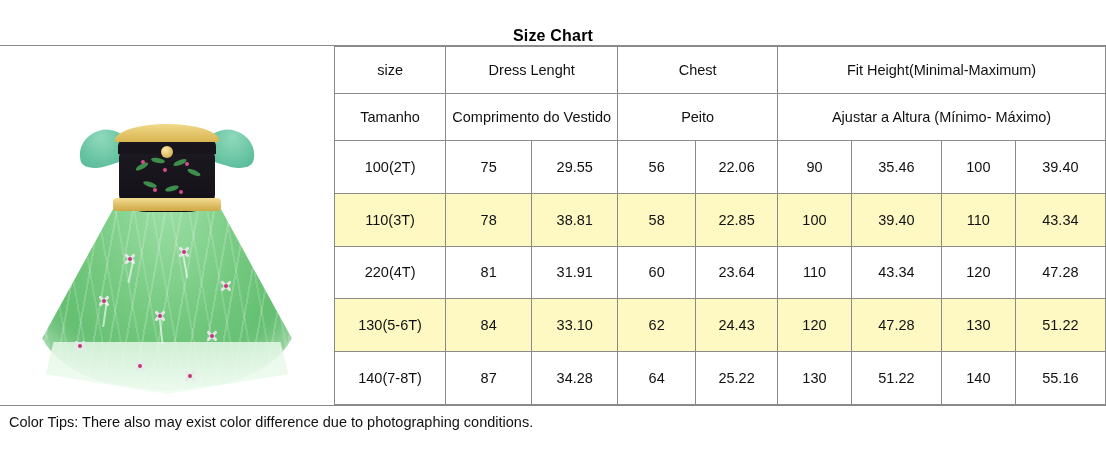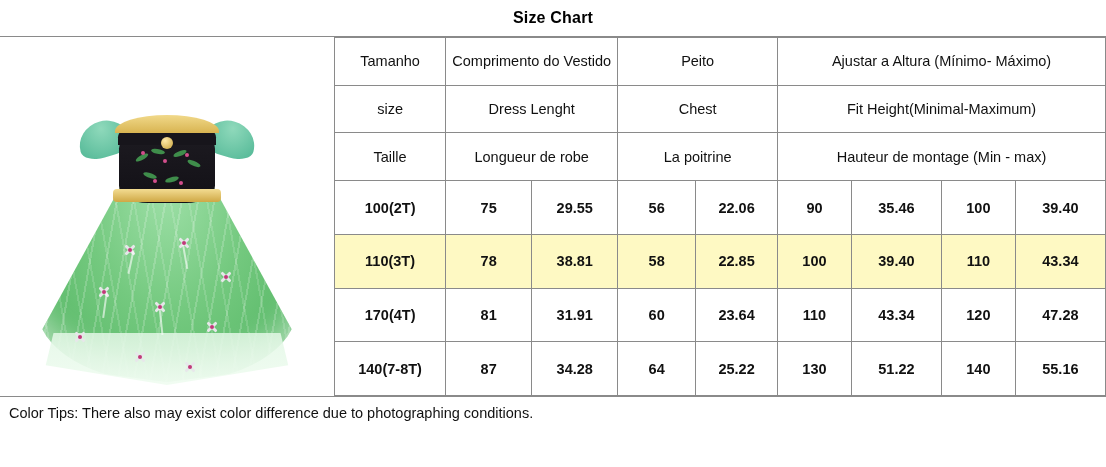--- a/index.html
+++ b/index.html
@@ -15,23 +15,23 @@
     color: #111111;
     overflow: hidden;
   }
   .page {
     position: relative;
     width: 1106px;
     height: 467px;
   }
   
   .title-bar {
-    height: 36px;
+    height: 45px;
     display: flex;
-    align-items: center;
+    align-items: flex-end;
     justify-content: center;
     font-size: 16px;
     font-weight: bold;
     color: #000;
     letter-spacing: 0.2px;
   }
   
   .content {
     display: flex;
     width: 1106px;
@@ -211,21 +211,21 @@
     border: 1px solid #8a8a8a;
     text-align: center;
     vertical-align: middle;
     font-size: 14.5px;
     color: #111;
     padding: 2px 3px;
     white-space: nowrap;
   }
   table.size-table tr.header-row td { height: 32px; }
   table.size-table tr.unit-row td { height: 30px; }
-  table.size-table tr.data-row td { height: 36px; font-weight: bold; }
+  table.size-table tr.data-row td { height: 36px; }
   tr.shaded td { background: #fef9c3; }
   td.size-label { font-size: 14.5px; }
   .tbl-border-left-none { border-left: none !important; }
   
   .tips {
     height: 68px;
     padding: 6px 8px 0 9px;
     font-size: 14.5px;
     line-height: 1.5;
     color: #111;
@@ -316,36 +316,30 @@
           <col style="width:10.5%">
           <col style="width:9.5%">
           <col style="width:10%">
           <col style="width:9%">
           <col style="width:11%">
           <col style="width:9%">
           <col style="width:11%">
         </colgroup>
         <tbody>
           <tr class="header-row">
+            <td class="tbl-border-left-none">size</td>
+            <td colspan="2">Dress Lenght</td>
+            <td colspan="2">Chest</td>
+            <td colspan="4">Fit Height(Minimal-Maximum)</td>
+          </tr>
+          <tr class="header-row">
             <td class="tbl-border-left-none">Tamanho</td>
             <td colspan="2">Comprimento do Vestido</td>
             <td colspan="2">Peito</td>
             <td colspan="4">Ajustar a Altura (Mínimo- Máximo)</td>
-          </tr>
-          <tr class="header-row">
-            <td class="tbl-border-left-none">size</td>
-            <td colspan="2">Dress Lenght</td>
-            <td colspan="2">Chest</td>
-            <td colspan="4">Fit Height(Minimal-Maximum)</td>
-          </tr>
-          <tr class="header-row">
-            <td class="tbl-border-left-none">Taille</td>
-            <td colspan="2">Longueur de robe</td>
-            <td colspan="2">La poitrine</td>
-            <td colspan="4">Hauteur de montage (Min - max)</td>
           </tr>
 
           <tr class="data-row">
             <td class="size-label tbl-border-left-none">100(2T)</td>
             <td>75</td>
             <td>29.55</td>
             <td>56</td>
             <td>22.06</td>
             <td>90</td>
             <td>35.46</td>
@@ -359,31 +353,42 @@
             <td>38.81</td>
             <td>58</td>
             <td>22.85</td>
             <td>100</td>
             <td>39.40</td>
             <td>110</td>
             <td>43.34</td>
           </tr>
 
           <tr class="data-row">
-            <td class="size-label tbl-border-left-none">170(4T)</td>
+            <td class="size-label tbl-border-left-none">220(4T)</td>
             <td>81</td>
             <td>31.91</td>
             <td>60</td>
             <td>23.64</td>
             <td>110</td>
             <td>43.34</td>
             <td>120</td>
             <td>47.28</td>
           </tr>
 
+          <tr class="data-row shaded">
+            <td class="size-label tbl-border-left-none">130(5-6T)</td>
+            <td>84</td>
+            <td>33.10</td>
+            <td>62</td>
+            <td>24.43</td>
+            <td>120</td>
+            <td>47.28</td>
+            <td>130</td>
+            <td>51.22</td>
+          </tr>
 
           <tr class="data-row">
             <td class="size-label tbl-border-left-none">140(7-8T)</td>
             <td>87</td>
             <td>34.28</td>
             <td>64</td>
             <td>25.22</td>
             <td>130</td>
             <td>51.22</td>
             <td>140</td>

